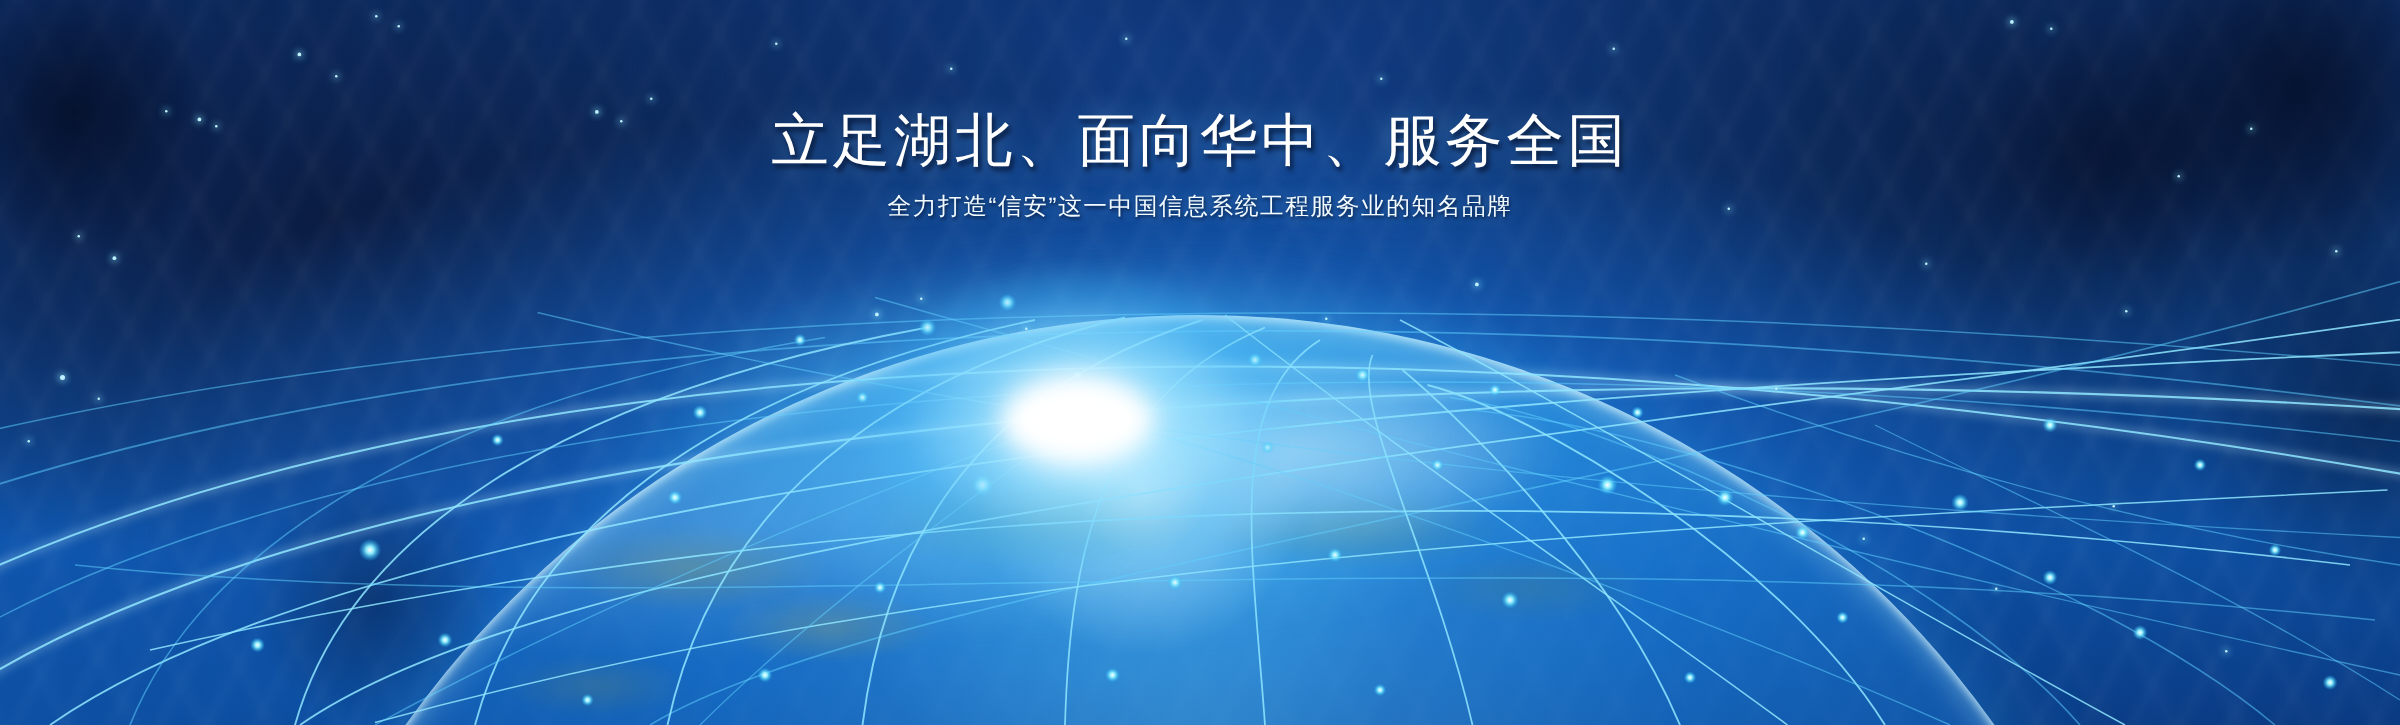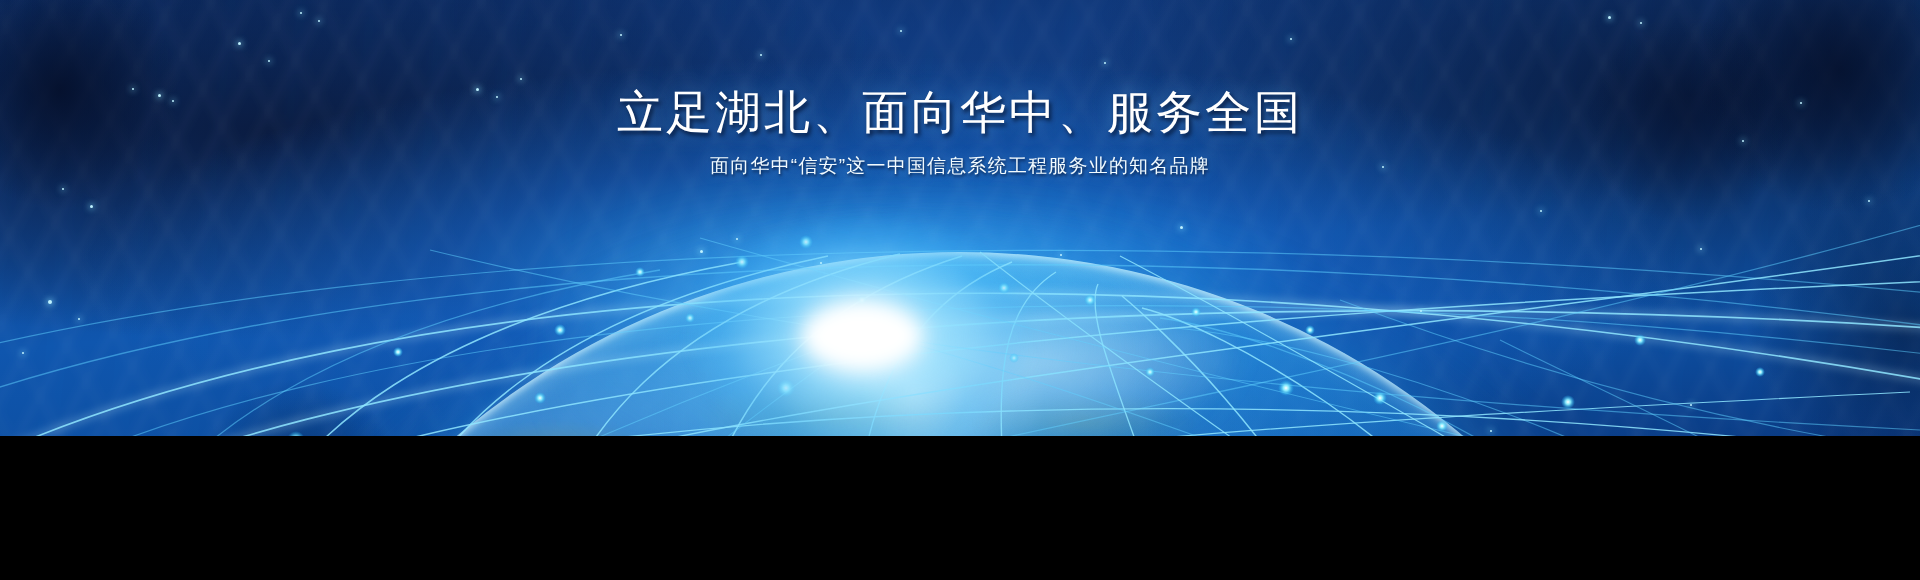--- a/index.html
+++ b/index.html
@@ -3,21 +3,21 @@
 <meta charset="utf-8">
 <style>
   html, body {
     margin: 0;
     padding: 0;
     background: #000;
   }
   #banner {
     position: relative;
     width: 1920px;
-    height: 436px;
+    height: 580px;
     overflow: hidden;
     font-family: "Liberation Sans", "DejaVu Sans", sans-serif;
     background: #0b2d63;
     user-select: none;
   }
 
   
   .bg-base {
     position: absolute;
     inset: 0;
@@ -364,16 +364,16 @@
     <span class="star" style="left:1060px;top:254px;width:2px;height:2px;"></span>
     <span class="star" style="left:1490px;top:430px;width:2px;height:2px;"></span>
     <span class="star" style="left:1596px;top:470px;width:2px;height:2px;"></span>
     <span class="star" style="left:1780px;top:520px;width:2px;height:2px;"></span>
     <span class="star" style="left:1690px;top:404px;width:2px;height:2px;"></span>
     <span class="star" style="left:1420px;top:310px;width:2px;height:2px;"></span>
   </div>
 
   <div class="copy">
     <h1 class="headline">立足湖北、面向华中、服务全国</h1>
-    <p class="subhead">面向华中“信安”这一中国信息系统工程服务业的知名品牌</p>
+    <p class="subhead">全力打造“信安”这一中国信息系统工程服务业的知名品牌</p>
   </div>
 
 </div>
 
 </body></html>

